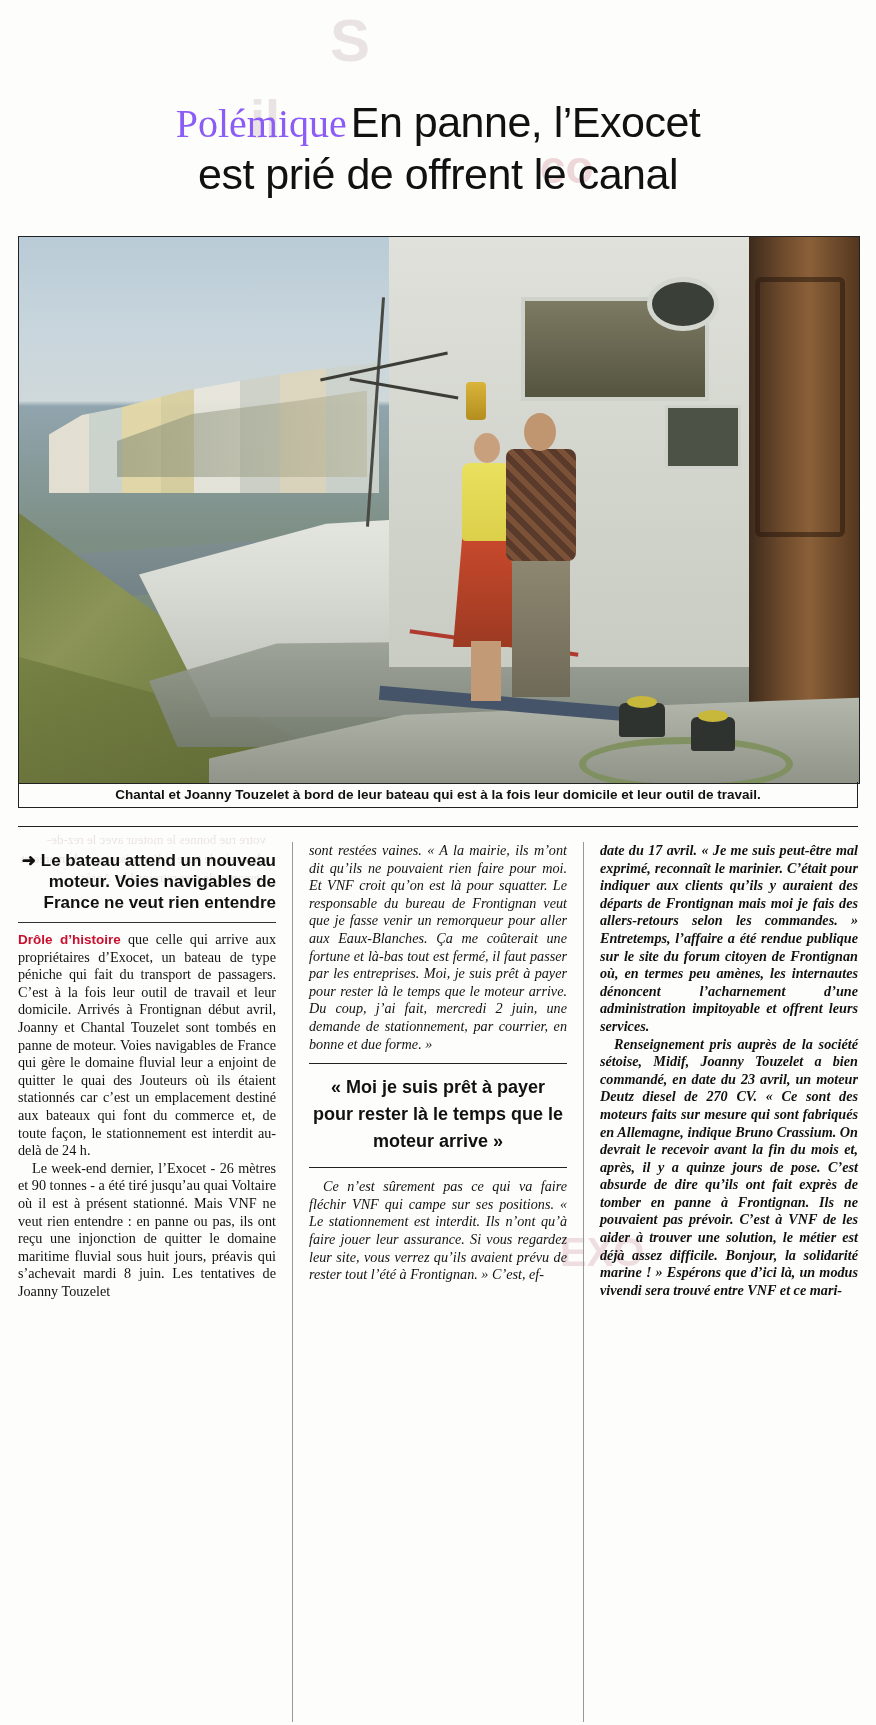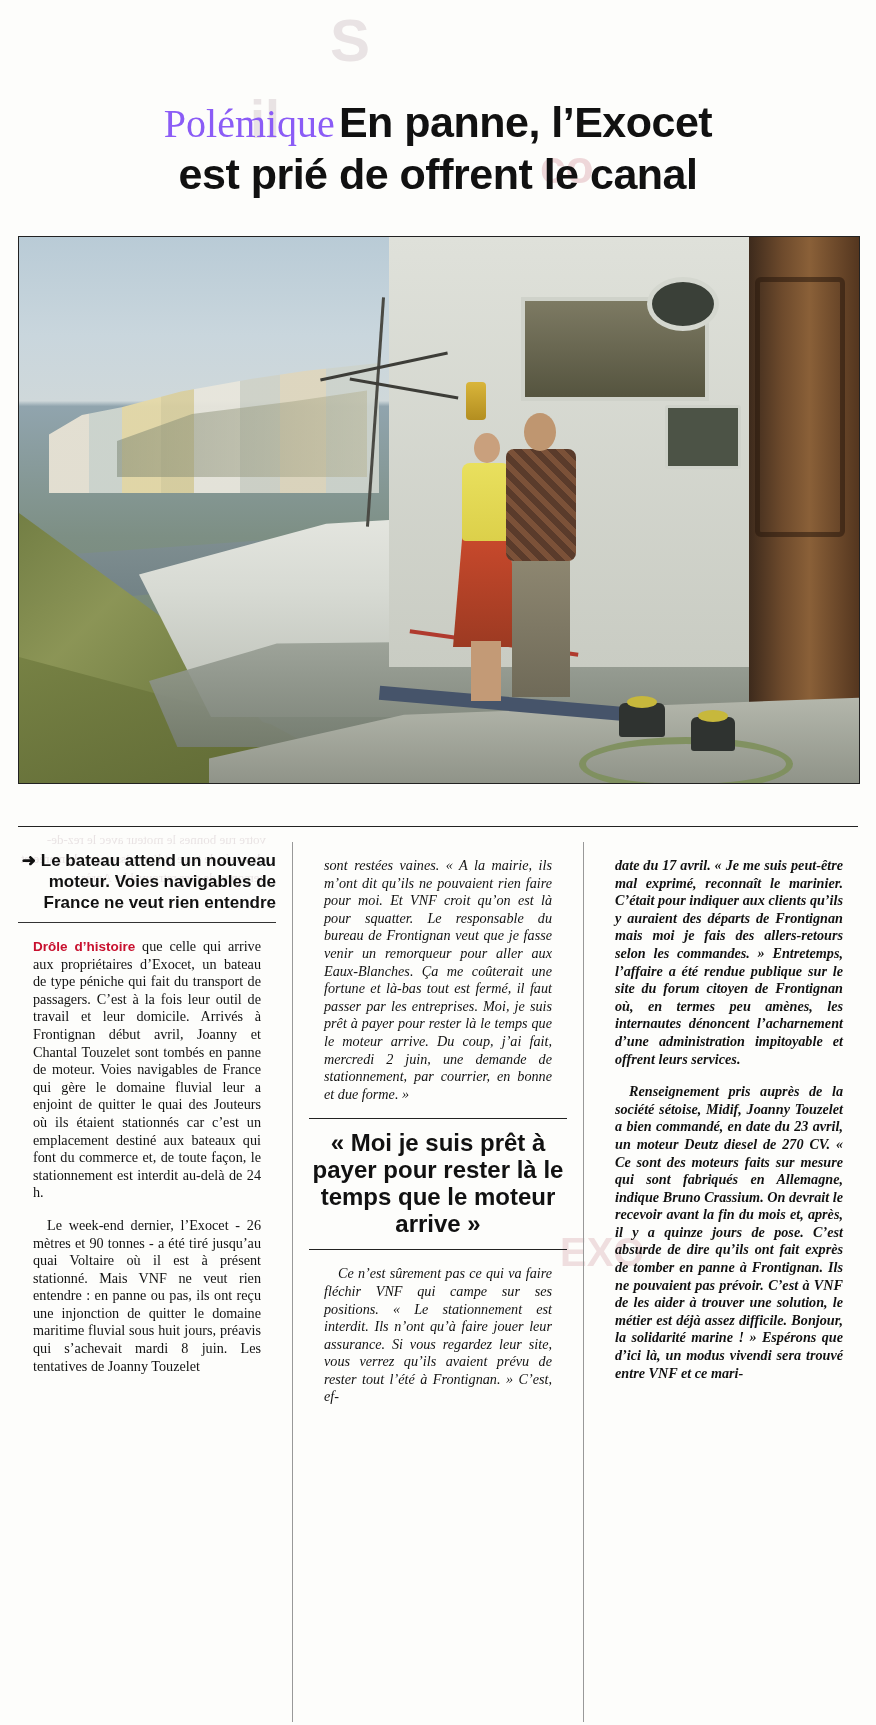--- a/index.html
+++ b/index.html
@@ -64,21 +64,21 @@
     width: 840px;
     text-align: center;
   }
   .headline .kicker {
     font-family: "Liberation Serif", serif;
     font-size: 40px;
     color: #8b5cf6;
   }
   .headline .main {
     font-family: "Liberation Sans", sans-serif;
-    font-weight: bold;
+    font-weight: normal;
     font-size: 43px;
     line-height: 52px;
     letter-spacing: -0.5px;
   }
   .hl-line1 { white-space: nowrap; }
   .hl-line2 { white-space: nowrap; }
 
   .photo-wrap {
     position: absolute;
     left: 18px;
@@ -285,21 +285,21 @@
     position: absolute;
     top: 0;
     width: 258px;
     font-size: 14.2px;
     line-height: 17.6px;
     text-align: justify;
   }
   .col.c1 { left: 0; }
   .col.c2 { left: 291px; }
   .col.c3 { left: 582px; font-weight: bold; }
-  .col p { margin: 15px; text-indent: 14px; }
+  .col p { margin: 0; text-indent: 14px; }
   .col p.noind { text-indent: 0; }
 
   .vrule {
     position: absolute;
     top: 0;
     width: 0;
     border-left: 1px solid #999;
     height: 880px;
   }
   .vrule.v1 { left: 274px; }
@@ -336,21 +336,21 @@
   }
 
   .pullquote {
     border-top: 1px solid #222;
     border-bottom: 1px solid #222;
     margin: 10px 0 10px;
     padding: 10px 0 12px;
     text-align: center;
     font-family: "Liberation Sans", sans-serif;
     font-weight: bold;
-    font-size: 24px;
+    font-size: 18px;
     line-height: 27px;
   }
   .ital { font-style: italic; }
 </style>
 </head>
 <body>
 
 <div class="page">
 
   <div class="ghost g1">S</div>
@@ -398,20 +398,21 @@
       <div class="fig-w-skirt"></div>
       <div class="fig-w-legs"></div>
       <div class="fig-w-top"></div>
       <div class="fig-w-head"></div>
       <div class="fig-m-legs"></div>
       <div class="fig-m-top"></div>
       <div class="fig-m-head"></div>
     </div>
   </div>
 
+  <div class="caption">Chantal et Joanny Touzelet à bord de leur bateau qui est à la fois leur domicile et leur outil de travail.</div>
   <div class="rule-under-caption"></div>
 
   <div class="cols">
     <div class="vrule v1"></div>
     <div class="vrule v2"></div>
 
     <div class="col c1">
       <div class="rappel-box">
         <div class="rappel-sub">➜ Le bateau attend un nouveau moteur. Voies navigables de France ne veut rien entendre</div>
         <div class="rappel-rule"></div>

